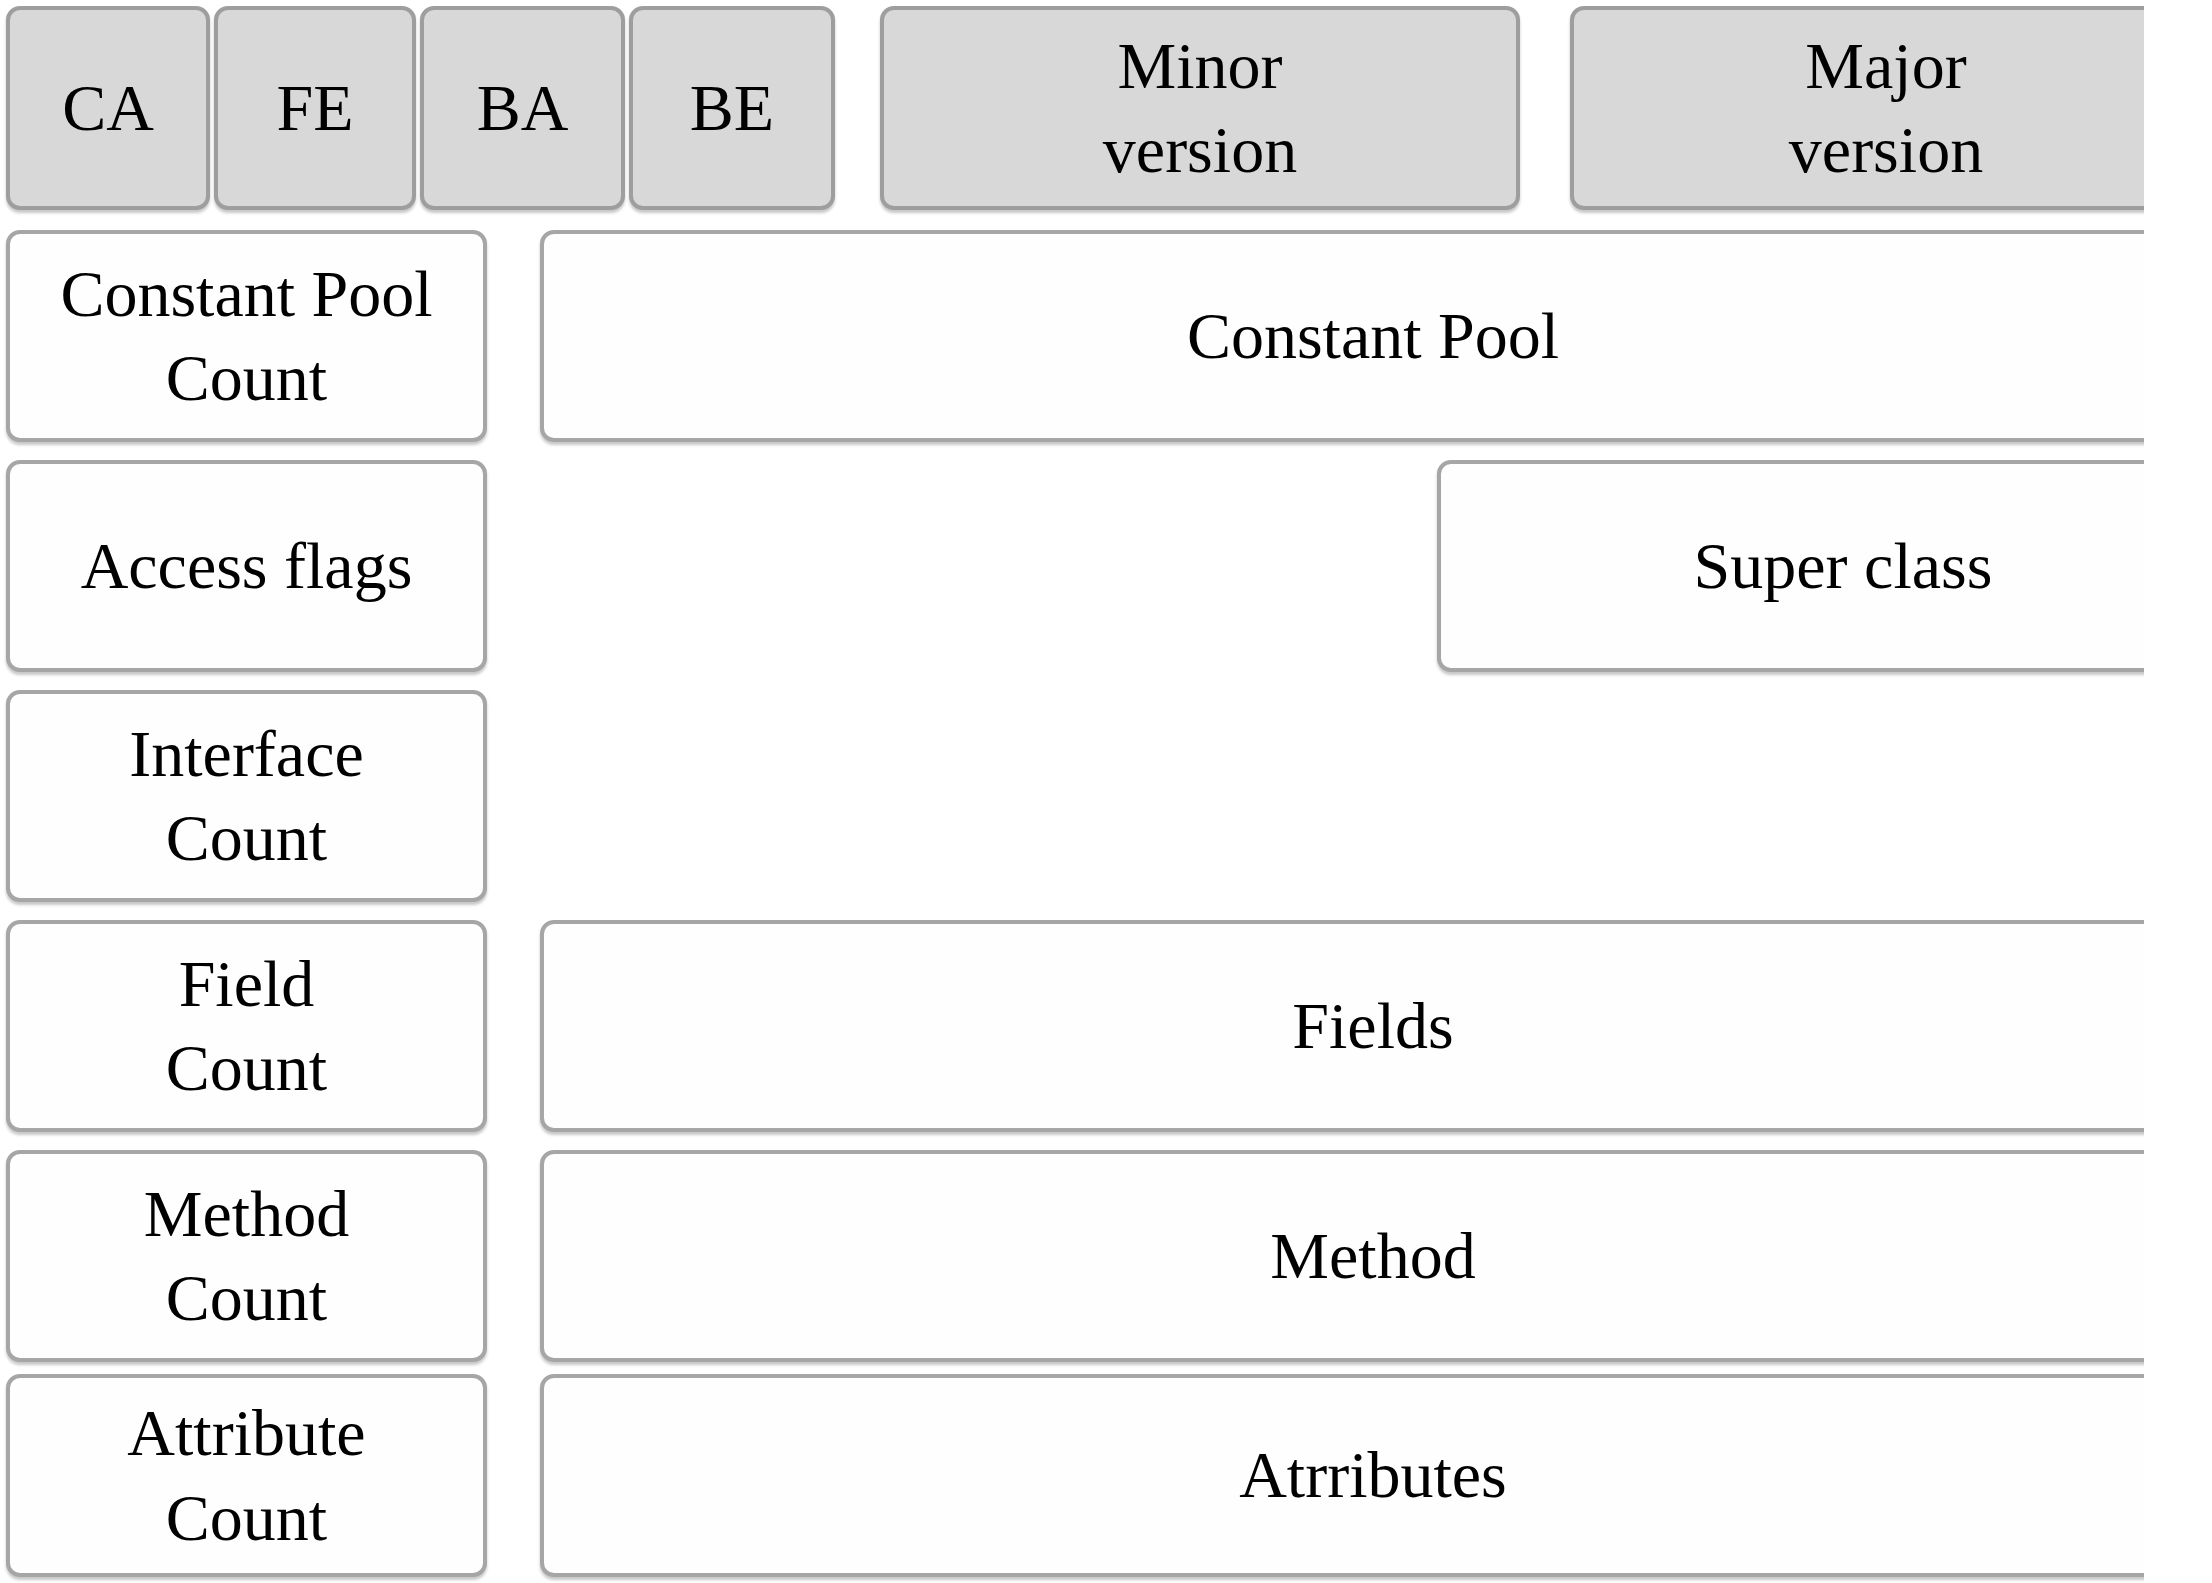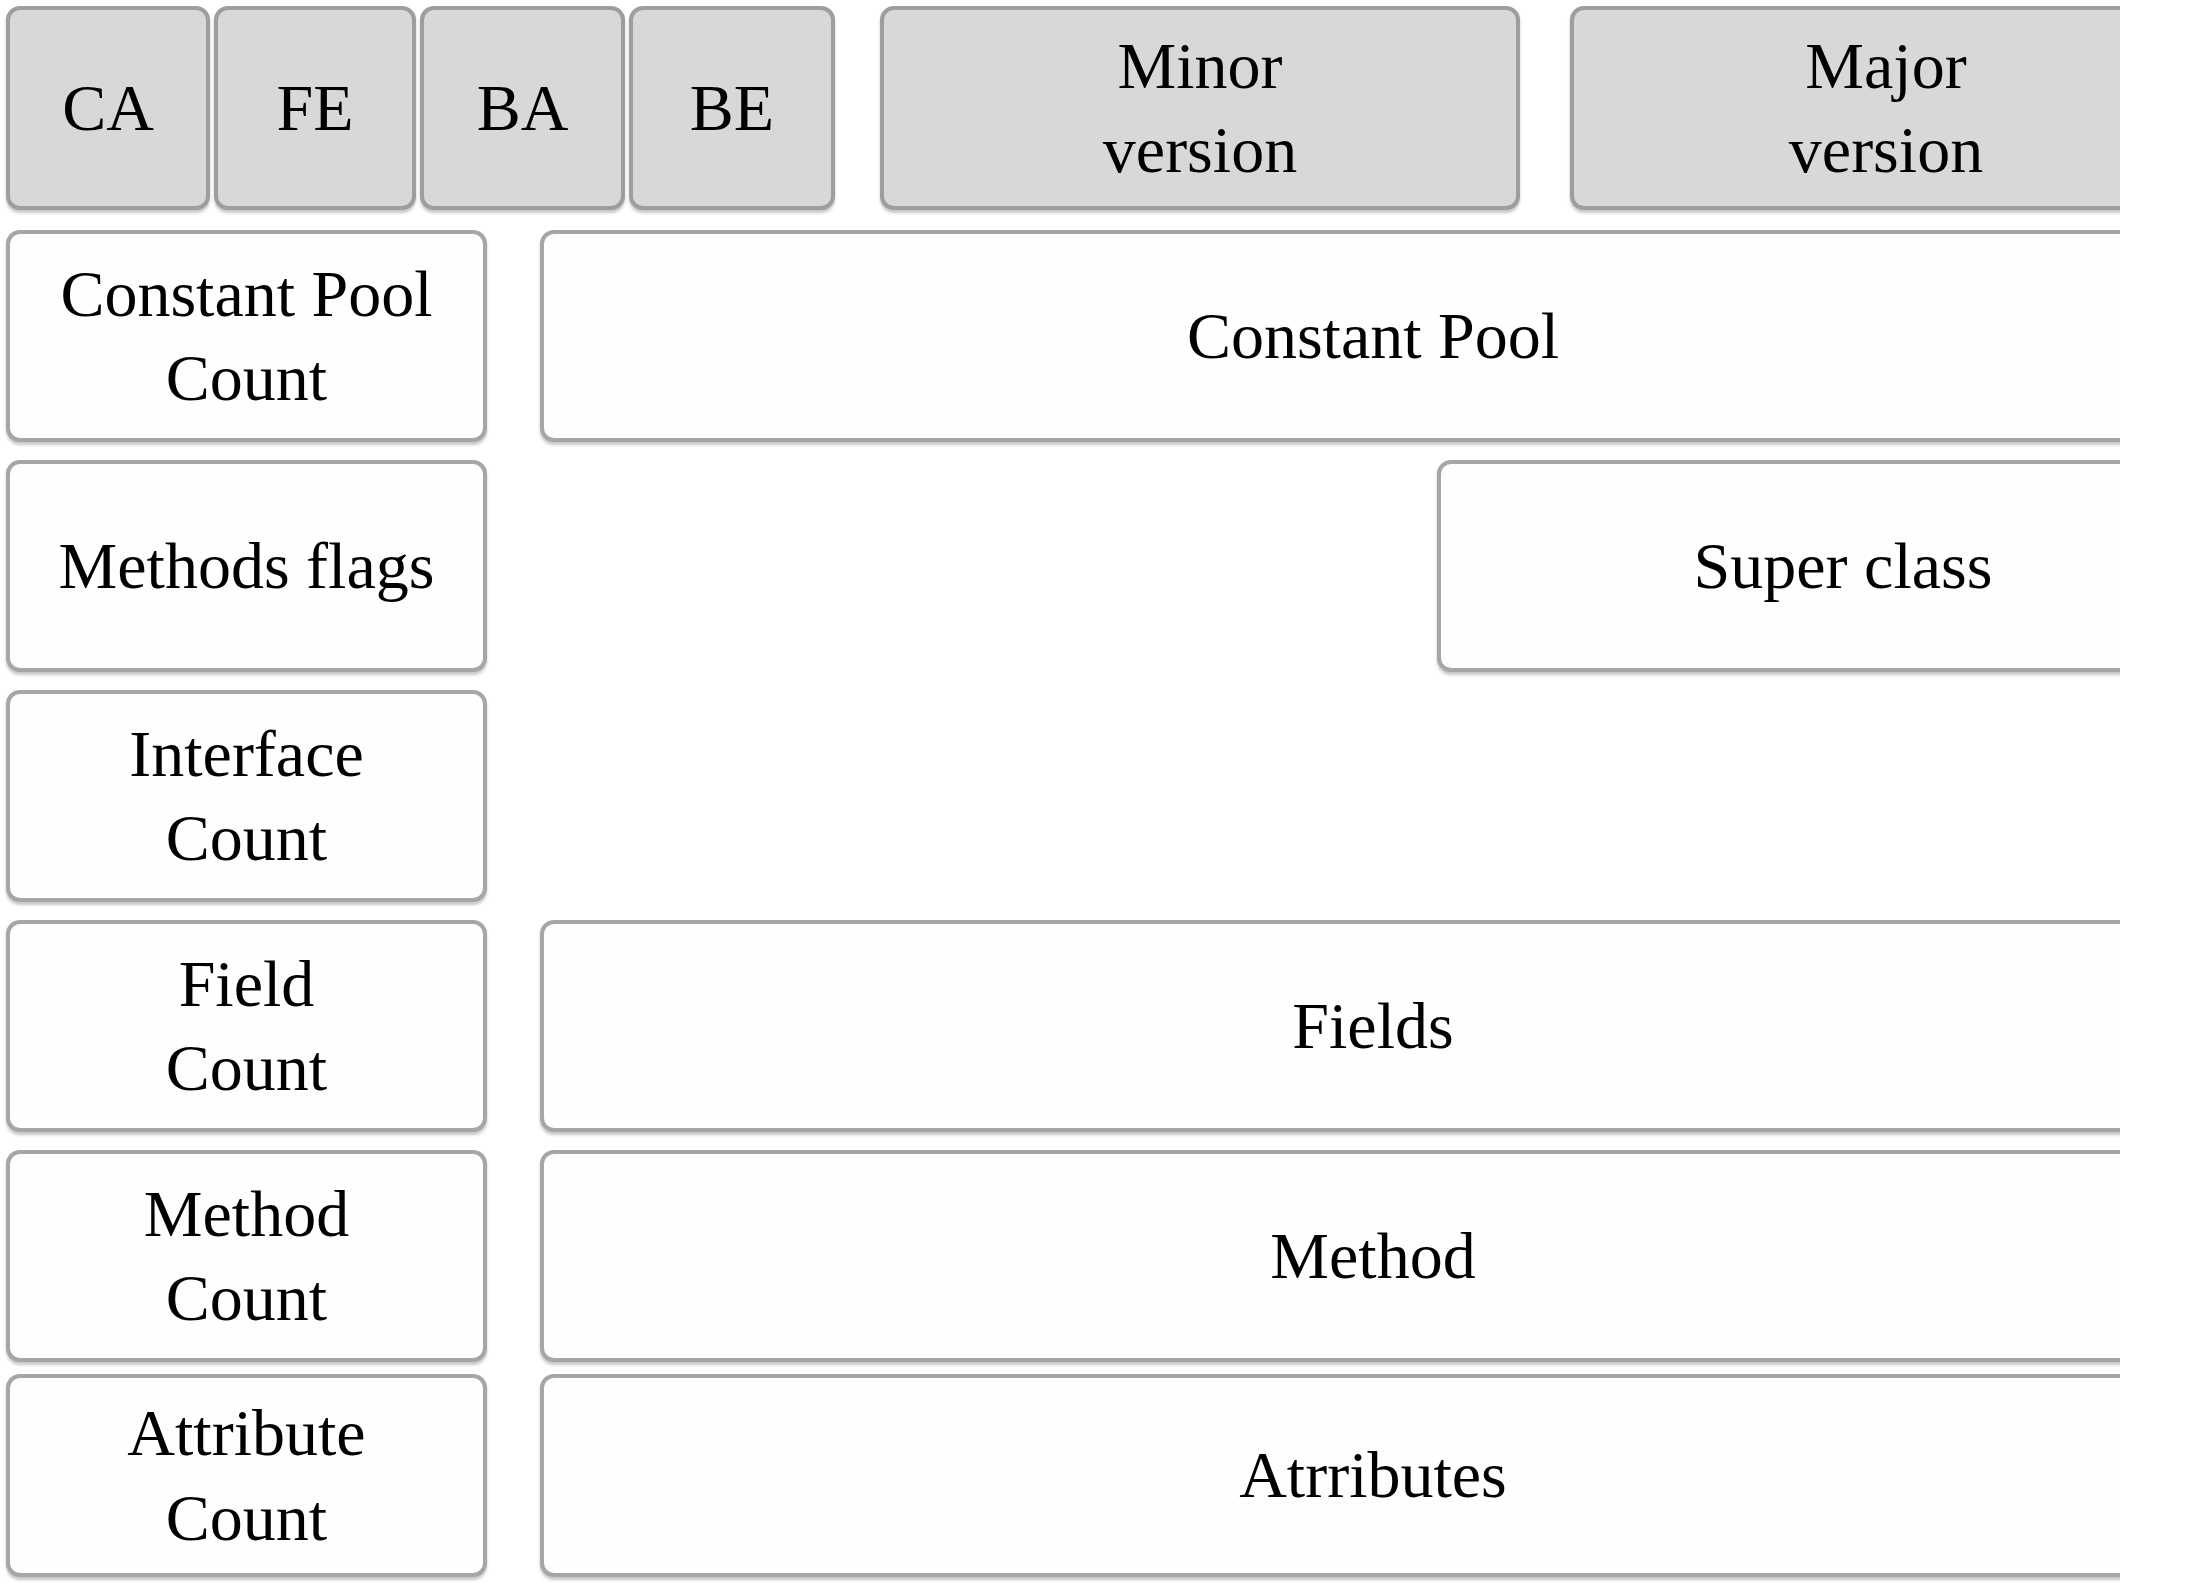--- a/index.html
+++ b/index.html
@@ -8,20 +8,21 @@
     background: #ffffff;
   }
   .stage {
     position: relative;
     width: 2120px;
     height: 1583px;
     background: #ffffff;
     font-family: "Liberation Serif", "DejaVu Serif", serif;
     color: #000000;
     overflow: hidden;
+    padding-left: 24px;
   }
   .box {
     position: absolute;
     box-sizing: border-box;
     display: flex;
     align-items: center;
     justify-content: center;
     text-align: center;
     white-space: pre-line;
     font-size: 66px;
@@ -49,21 +50,21 @@
   <div class="box gray" style="left:629px; top:6px; width:206px; height:204px">BE</div>
   <div class="box gray" style="left:880px; top:6px; width:640px; height:204px">Minor
 version</div>
   <div class="box gray" style="left:1570px; top:6px; width:632px; height:204px">Major
 version</div>
 
   <div class="box white" style="left:6px;   top:230px; width:481px; height:212px">Constant Pool
 Count</div>
   <div class="box white" style="left:540px; top:230px; width:1666px; height:212px">Constant Pool</div>
 
-  <div class="box white" style="left:6px;   top:460px; width:481px; height:212px">Methods flags</div>
+  <div class="box white" style="left:6px;   top:460px; width:481px; height:212px">Access flags</div>
   <div class="box white" style="left:1437px; top:460px; width:812px; height:212px">Super class</div>
 
   <div class="box white" style="left:6px;   top:690px; width:481px; height:212px">Interface
 Count</div>
 
   <div class="box white" style="left:6px;   top:920px; width:481px; height:212px">Field
 Count</div>
   <div class="box white" style="left:540px; top:920px; width:1666px; height:212px">Fields</div>
 
   <div class="box white" style="left:6px;   top:1150px; width:481px; height:212px">Method

